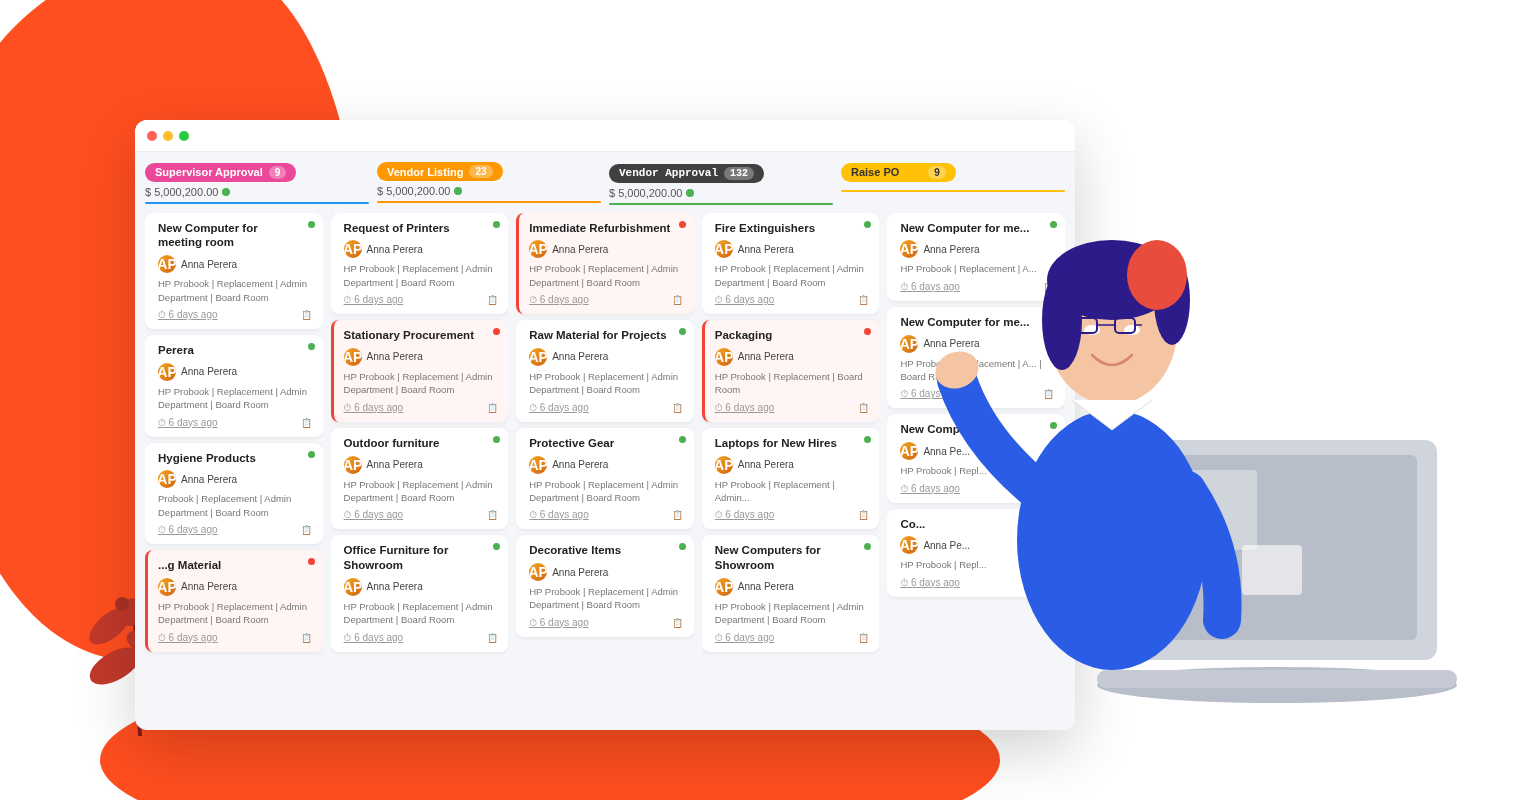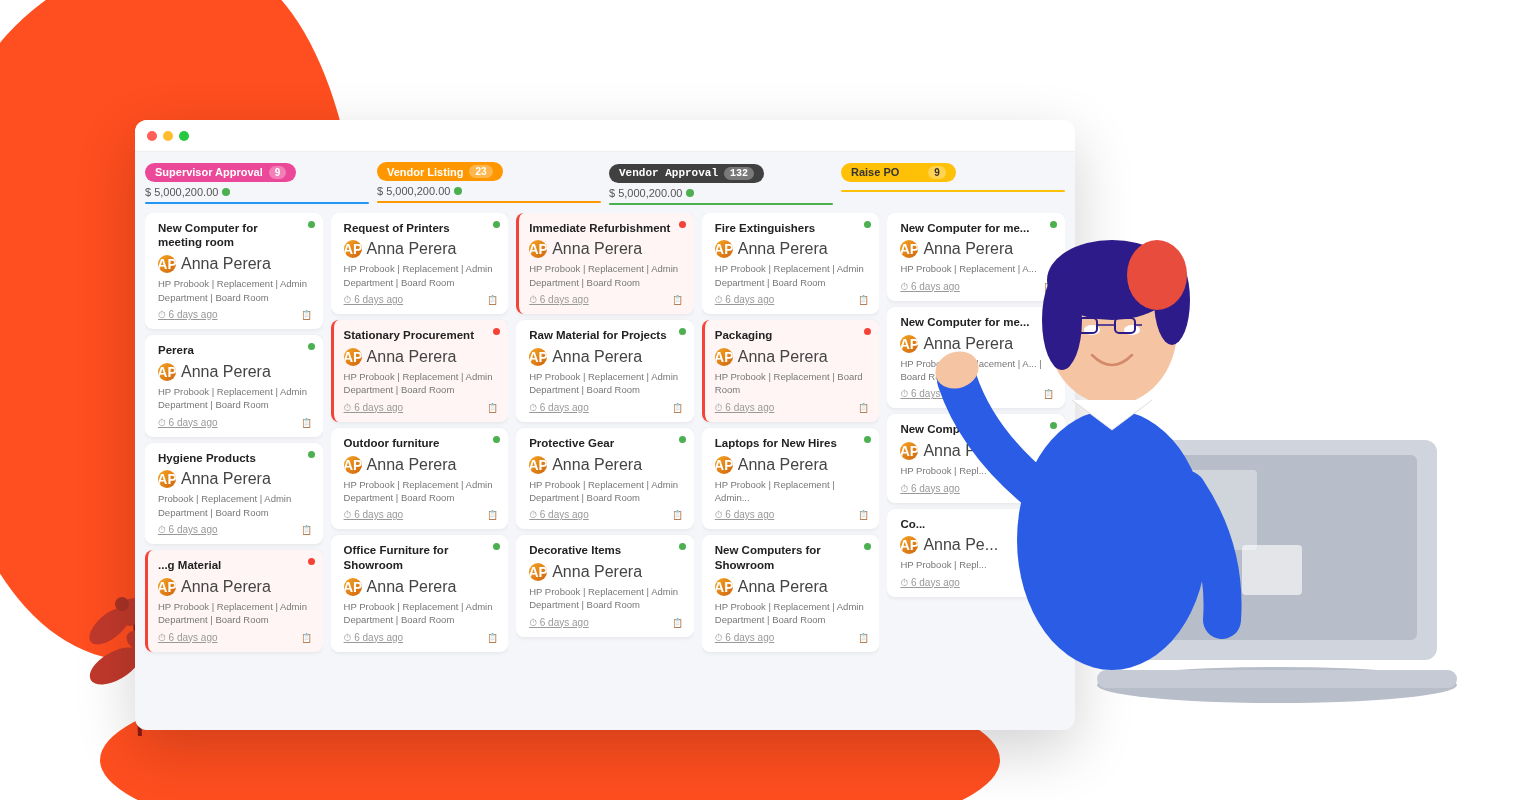--- a/index.html
+++ b/index.html
@@ -217,21 +217,21 @@
       height: 100%;
       background: linear-gradient(135deg, #f5a623, #d0640e);
       display: flex;
       align-items: center;
       justify-content: center;
       font-size: 14px;
       color: #fff;
       font-weight: bold;
     }
     .user-name {
-      font-size: 16px;
+      font-size: 10px;
       color: #444;
     }
 
     .card-tags {
       font-size: 9.5px;
       color: #777;
       margin-bottom: 5px;
       line-height: 1.4;
     }
 

